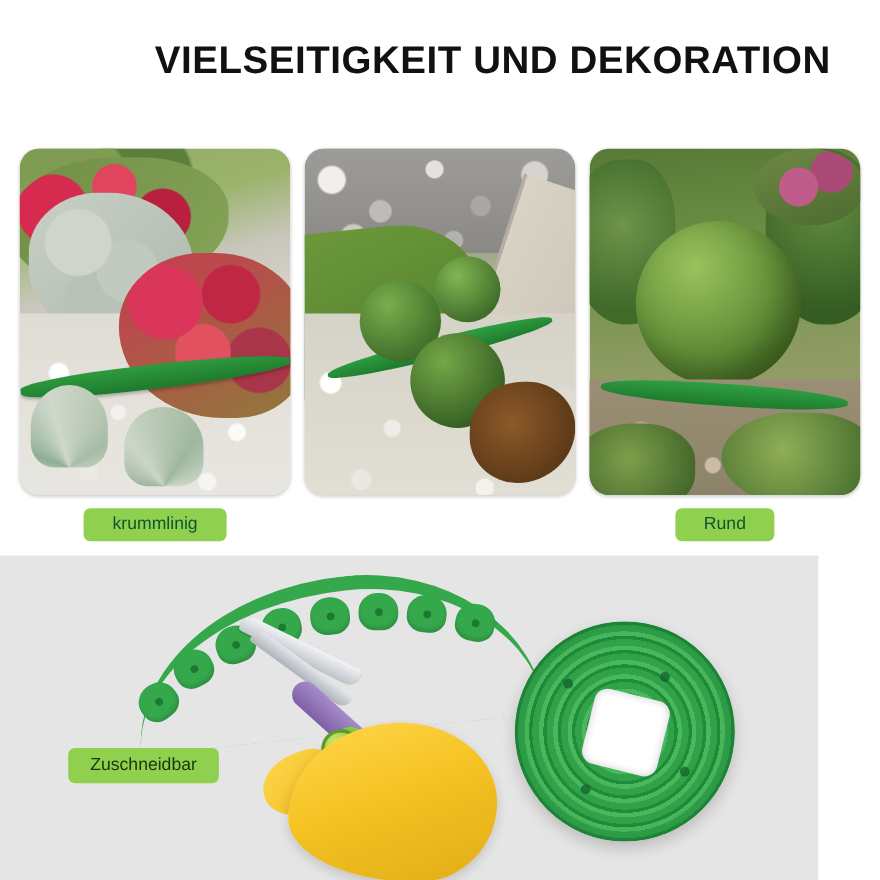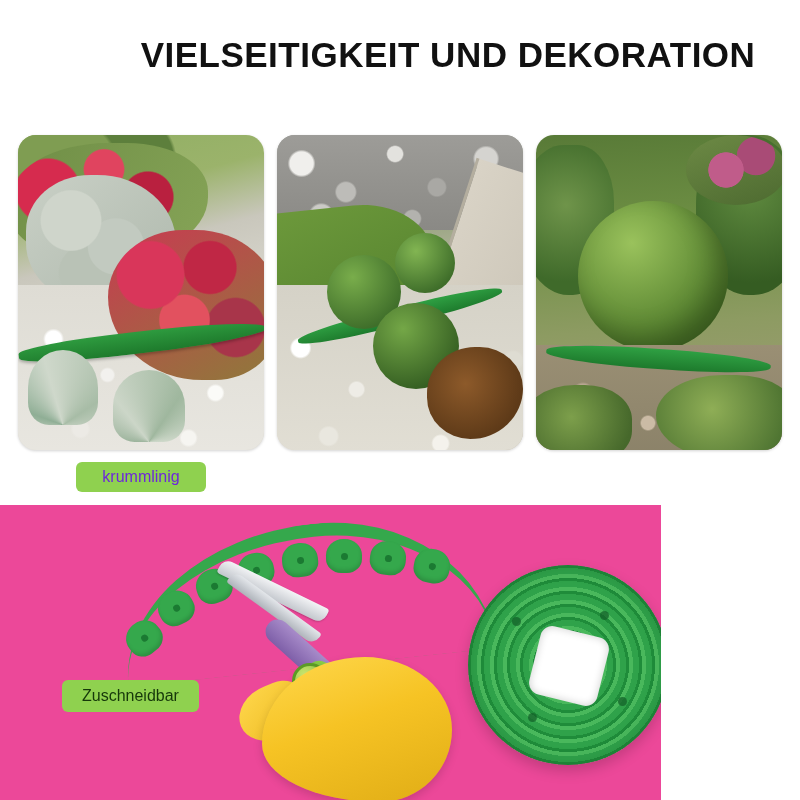--- a/index.html
+++ b/index.html
@@ -271,35 +271,35 @@
     display: flex;
     justify-content: space-between;
   }
   .pill-wrap {
     width: 246px;
     display: flex;
     justify-content: center;
   }
   .pill {
     background: #8fd14f;
-    color: #6d28d9;
+    color: #14532d;
     font-size: 16px;
     padding: 6px 26px;
     border-radius: 6px;
     white-space: nowrap;
   }
 
   
   .product {
     position: absolute;
     left: 0;
     top: 505px;
-    width: 661px;
+    width: 744px;
     height: 295px;
-    background: #ec4899;
+    background: #e5e5e5;
     overflow: hidden;
   }
   
   .coil {
     position: absolute;
     left: 468px;
     top: 60px;
     width: 200px;
     height: 200px;
     border-radius: 50%;
@@ -499,20 +499,23 @@
         <div class="layer c3-lowl"></div>
         <div class="layer c3-low"></div>
       </div>
     </div>
   </div>
 
   <div class="captions">
     <div class="pill-wrap">
       <span class="pill">krummlinig</span>
     </div>
+    <div class="pill-wrap">
+      <span class="pill">Rund</span>
+    </div>
   </div>
 
   <div class="product">
 
     <div class="strip">
       <div class="strip-band"></div>
       <div class="scallop" style="left:6px;  top:96px; transform:rotate(-38deg);"></div>
       <div class="scallop" style="left:38px; top:66px; transform:rotate(-28deg);"></div>
       <div class="scallop" style="left:76px; top:44px; transform:rotate(-20deg);"></div>
       <div class="scallop" style="left:118px;top:28px; transform:rotate(-12deg);"></div>

